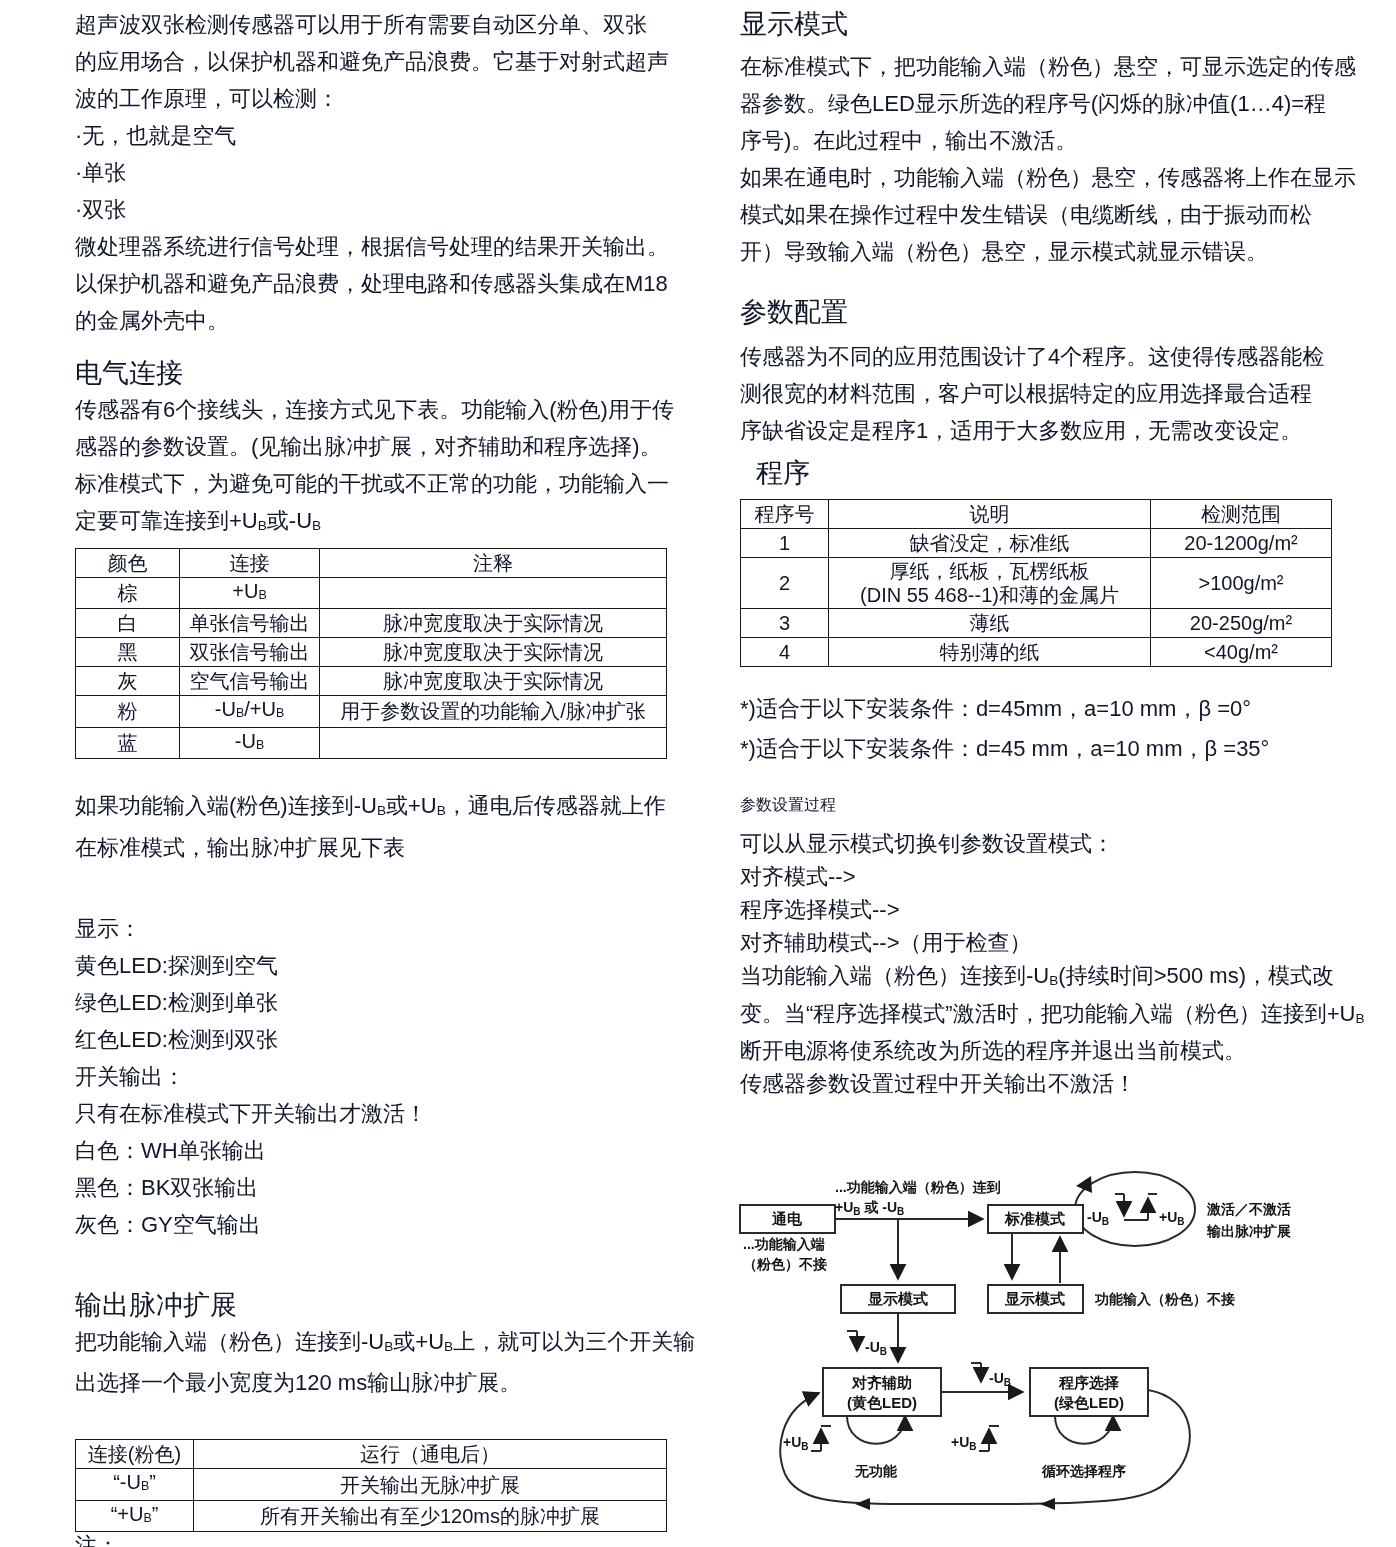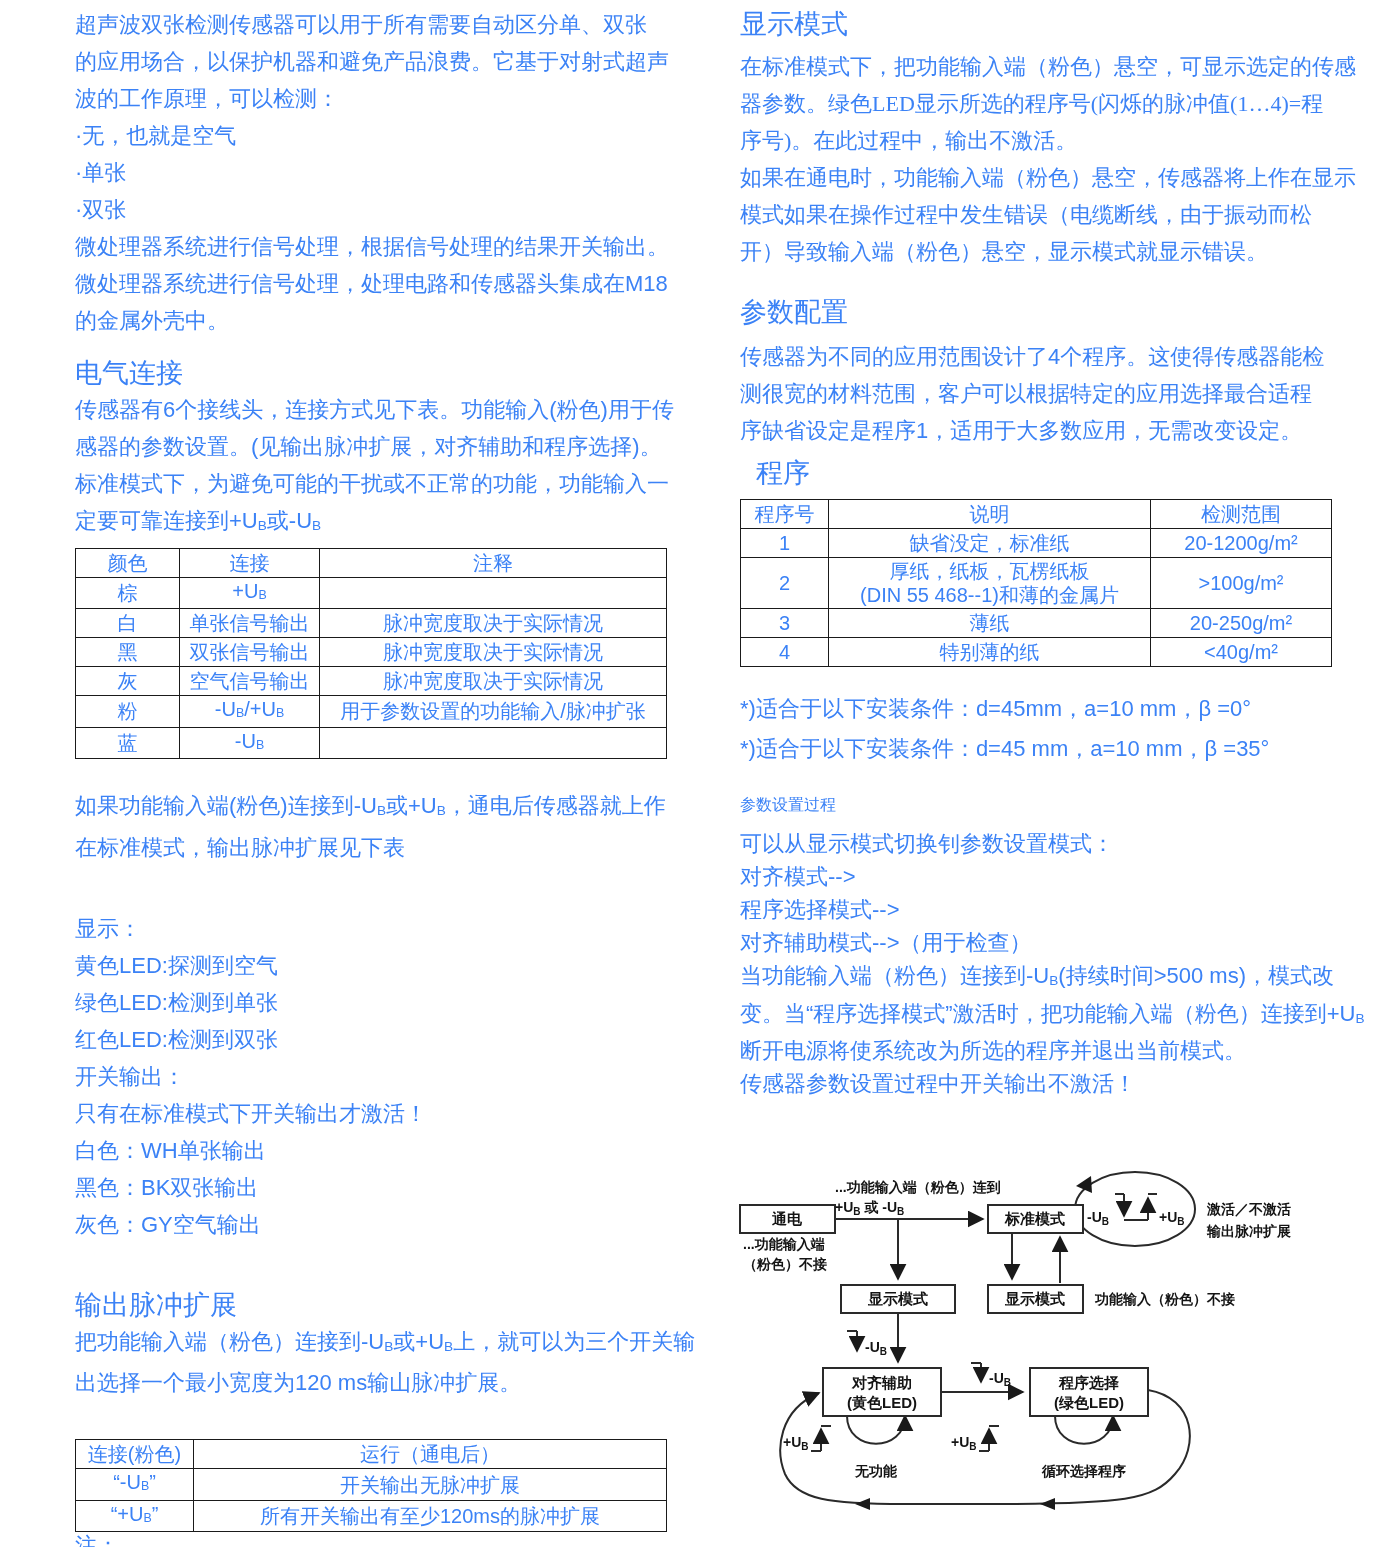--- a/index.html
+++ b/index.html
@@ -1,37 +1,37 @@
 <!DOCTYPE html>
 <html><head>
 <meta charset="utf-8">
 <style>
   html,body{margin:0;padding:0;background:#fff;}
   .page{position:relative;width:1396px;height:1547px;background:#ffffff;overflow:hidden;
-        font-family:"Liberation Sans","DejaVu Sans",sans-serif;color:#3b82f6;}
+        font-family:"Liberation Sans","DejaVu Sans",sans-serif;color:#0f172a;}
   .col{position:absolute;top:6px;}
   .col-left{left:75px;width:600px;}
   .col-right{left:740px;width:656px;}
   .line{font-size:22px;line-height:37px;white-space:nowrap;}
   .sec{font-size:27px;line-height:36px;font-weight:400;white-space:nowrap;}
   sub{font-size:0.62em;vertical-align:-0.12em;}
   table{border-collapse:collapse;width:592px;table-layout:fixed;padding-left:16px;}
   td,th{border:1.5px solid #1a1a1a;font-weight:400;font-size:20px;text-align:center;
         padding:1px 4px;height:26px;line-height:24px;overflow:hidden;}
   
   .sec-elec{margin-top:16px;}
   .tbl-wiring{margin-top:4px;}
   .after-block{margin-top:28px;}
   .display-block{margin-top:44px;}
   .sec-pulse{margin-top:44px;}
   .tbl-pulse{margin-top:38px;}
   .note-block{margin-top:0;}
   .note-block .line{line-height:27px;}
   
-  .disp-para{margin-top:6px;font-family:Liberation Serif, serif;}
+  .disp-para{margin-top:6px;}
   .sec-param{margin-top:24px;}
   .param-para{margin-top:8px;}
   .sec-prog{margin-top:6px;margin-left:16px;}
   .tbl-prog{margin-top:8px;}
   .footnotes{margin-top:22px;}
   .footnotes .line{line-height:40px;}
   .process-block{margin-top:18px;}
   .process-block .pline{font-size:22px;line-height:33px;white-space:nowrap;}
   .process-title{font-size:16px;line-height:36px;margin-bottom:4px;white-space:nowrap;}
   
@@ -50,21 +50,21 @@
 
   <div class="col col-left">
     <div>
       <div class="line">超声波双张检测传感器可以用于所有需要自动区分单、双张</div>
       <div class="line">的应用场合，以保护机器和避免产品浪费。它基于对射式超声</div>
       <div class="line">波的工作原理，可以检测：</div>
       <div class="line">·无，也就是空气</div>
       <div class="line">·单张</div>
       <div class="line">·双张</div>
       <div class="line">微处理器系统进行信号处理，根据信号处理的结果开关输出。</div>
-      <div class="line">微处理器系统进行信号处理，处理电路和传感器头集成在M18</div>
+      <div class="line">以保护机器和避免产品浪费，处理电路和传感器头集成在M18</div>
       <div class="line">的金属外壳中。</div>
     </div>
 
     <div class="sec sec-elec">电气连接</div>
 
     <div>
       <div class="line">传感器有6个接线头，连接方式见下表。功能输入(粉色)用于传</div>
       <div class="line">感器的参数设置。(见输出脉冲扩展，对齐辅助和程序选择)。</div>
       <div class="line">标准模式下，为避免可能的干扰或不正常的功能，功能输入一</div>
       <div class="line">定要可靠连接到+U<sub>B</sub>或-U<sub>B</sub></div>

